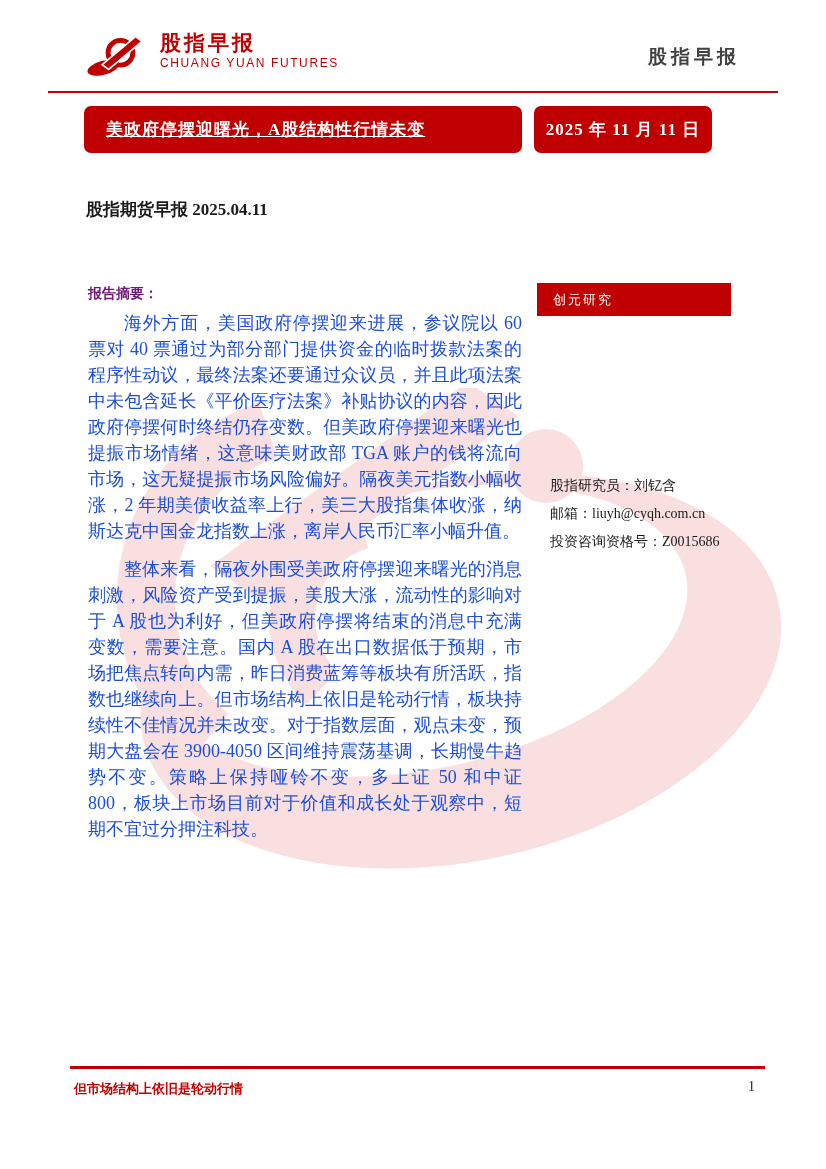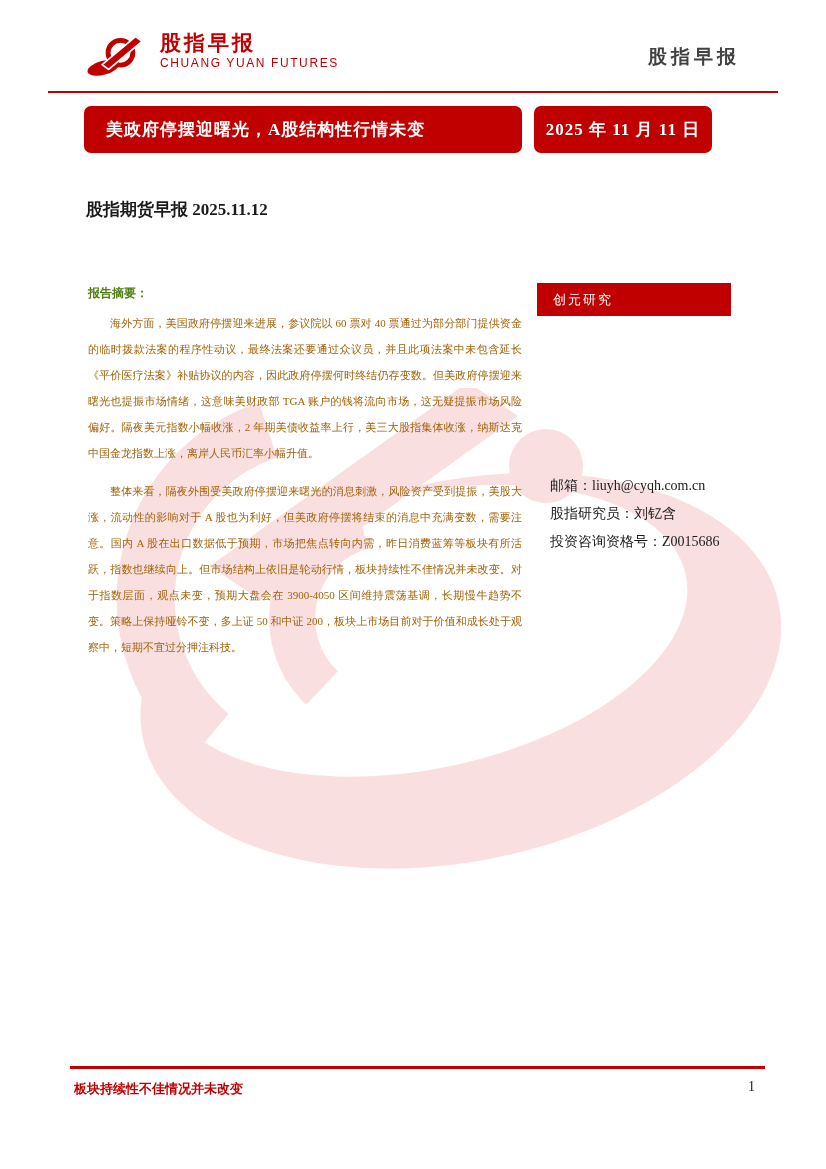--- a/index.html
+++ b/index.html
@@ -26,30 +26,30 @@
     position:absolute;right:86px;top:44px;z-index:2;
     font-size:19px;font-weight:bold;color:#404040;letter-spacing:4px;
   }
   .header-rule{position:absolute;left:48px;top:91px;width:730px;height:2px;background:#c00000;z-index:2;}
   
   .title-box{
     position:absolute;top:106px;height:47px;background:#c00000;border-radius:7px;
     color:#ffffff;font-weight:bold;font-size:17px;z-index:2;
     display:flex;align-items:center;
   }
-  .title-box.left{left:84px;width:438px;padding-left:22px;box-sizing:border-box;letter-spacing:1px;}
+  .title-box.left{left:84px;width:438px;padding-left:22px;box-sizing:border-box;letter-spacing:1px;text-decoration:underline;}
   .title-box.right{left:534px;width:178px;justify-content:center;letter-spacing:1px;}
   
   .subtitle{position:absolute;left:86px;top:198px;font-size:17px;font-weight:bold;z-index:2;}
   
-  .summary-heading{position:absolute;left:88px;top:285px;font-size:12px;font-weight:bold;color:#4d7c0f;z-index:2;}
+  .summary-heading{position:absolute;left:88px;top:285px;font-size:14px;font-weight:bold;color:#701a75;z-index:2;}
   .summary-body{position:absolute;left:88px;top:310px;width:434px;z-index:2;}
   .summary-body p{
-    margin:0 0 12px 0;font-size:11px;line-height:26px;text-align:justify;
-    text-indent:2em;color:#a16207;
+    margin:0 0 12px 0;font-size:18px;line-height:26px;text-align:justify;
+    text-indent:2em;color:#1d4ed8;
   }
   
   .side-bar-label{
     position:absolute;left:537px;top:283px;width:194px;height:33px;background:#c00000;z-index:2;
     color:#ffffff;font-size:13px;letter-spacing:2px;display:flex;align-items:center;
     padding-left:16px;box-sizing:border-box;
   }
   .side-info{position:absolute;left:550px;top:472px;width:220px;z-index:2;}
   .side-info div{font-size:14px;line-height:28px;white-space:nowrap;}
   
@@ -96,32 +96,32 @@
       <div class="brand-en">CHUANG YUAN FUTURES</div>
     </div>
   </div>
 
   <div class="report-type">股指早报</div>
   <div class="header-rule"></div>
 
   <div class="title-box left">美政府停摆迎曙光，A股结构性行情未变</div>
   <div class="title-box right">2025 年 11 月 11 日</div>
 
-  <div class="subtitle">股指期货早报 2025.11.12</div>
+  <div class="subtitle">股指期货早报 2025.04.11</div>
 
   <div class="summary-heading">报告摘要：</div>
   <div class="summary-body">
     <p>海外方面，美国政府停摆迎来进展，参议院以 60 票对 40 票通过为部分部门提供资金的临时拨款法案的程序性动议，最终法案还要通过众议员，并且此项法案中未包含延长《平价医疗法案》补贴协议的内容，因此政府停摆何时终结仍存变数。但美政府停摆迎来曙光也提振市场情绪，这意味美财政部 TGA 账户的钱将流向市场，这无疑提振市场风险偏好。隔夜美元指数小幅收涨，2 年期美债收益率上行，美三大股指集体收涨，纳斯达克中国金龙指数上涨，离岸人民币汇率小幅升值。</p>
-    <p>整体来看，隔夜外围受美政府停摆迎来曙光的消息刺激，风险资产受到提振，美股大涨，流动性的影响对于 A 股也为利好，但美政府停摆将结束的消息中充满变数，需要注意。国内 A 股在出口数据低于预期，市场把焦点转向内需，昨日消费蓝筹等板块有所活跃，指数也继续向上。但市场结构上依旧是轮动行情，板块持续性不佳情况并未改变。对于指数层面，观点未变，预期大盘会在 3900-4050 区间维持震荡基调，长期慢牛趋势不变。策略上保持哑铃不变，多上证 50 和中证 200，板块上市场目前对于价值和成长处于观察中，短期不宜过分押注科技。</p>
+    <p>整体来看，隔夜外围受美政府停摆迎来曙光的消息刺激，风险资产受到提振，美股大涨，流动性的影响对于 A 股也为利好，但美政府停摆将结束的消息中充满变数，需要注意。国内 A 股在出口数据低于预期，市场把焦点转向内需，昨日消费蓝筹等板块有所活跃，指数也继续向上。但市场结构上依旧是轮动行情，板块持续性不佳情况并未改变。对于指数层面，观点未变，预期大盘会在 3900-4050 区间维持震荡基调，长期慢牛趋势不变。策略上保持哑铃不变，多上证 50 和中证 800，板块上市场目前对于价值和成长处于观察中，短期不宜过分押注科技。</p>
   </div>
 
   <div class="side-bar-label">创元研究</div>
   <div class="side-info">
+    <div>股指研究员：刘钇含</div>
     <div>邮箱：liuyh@cyqh.com.cn</div>
-    <div>股指研究员：刘钇含</div>
     <div>投资咨询资格号：Z0015686</div>
   </div>
 
   <div class="footer-rule"></div>
-  <div class="footer-disclaimer">板块持续性不佳情况并未改变</div>
+  <div class="footer-disclaimer">但市场结构上依旧是轮动行情</div>
   <div class="page-number">1</div>
 
 </div>
 
 </body></html>

